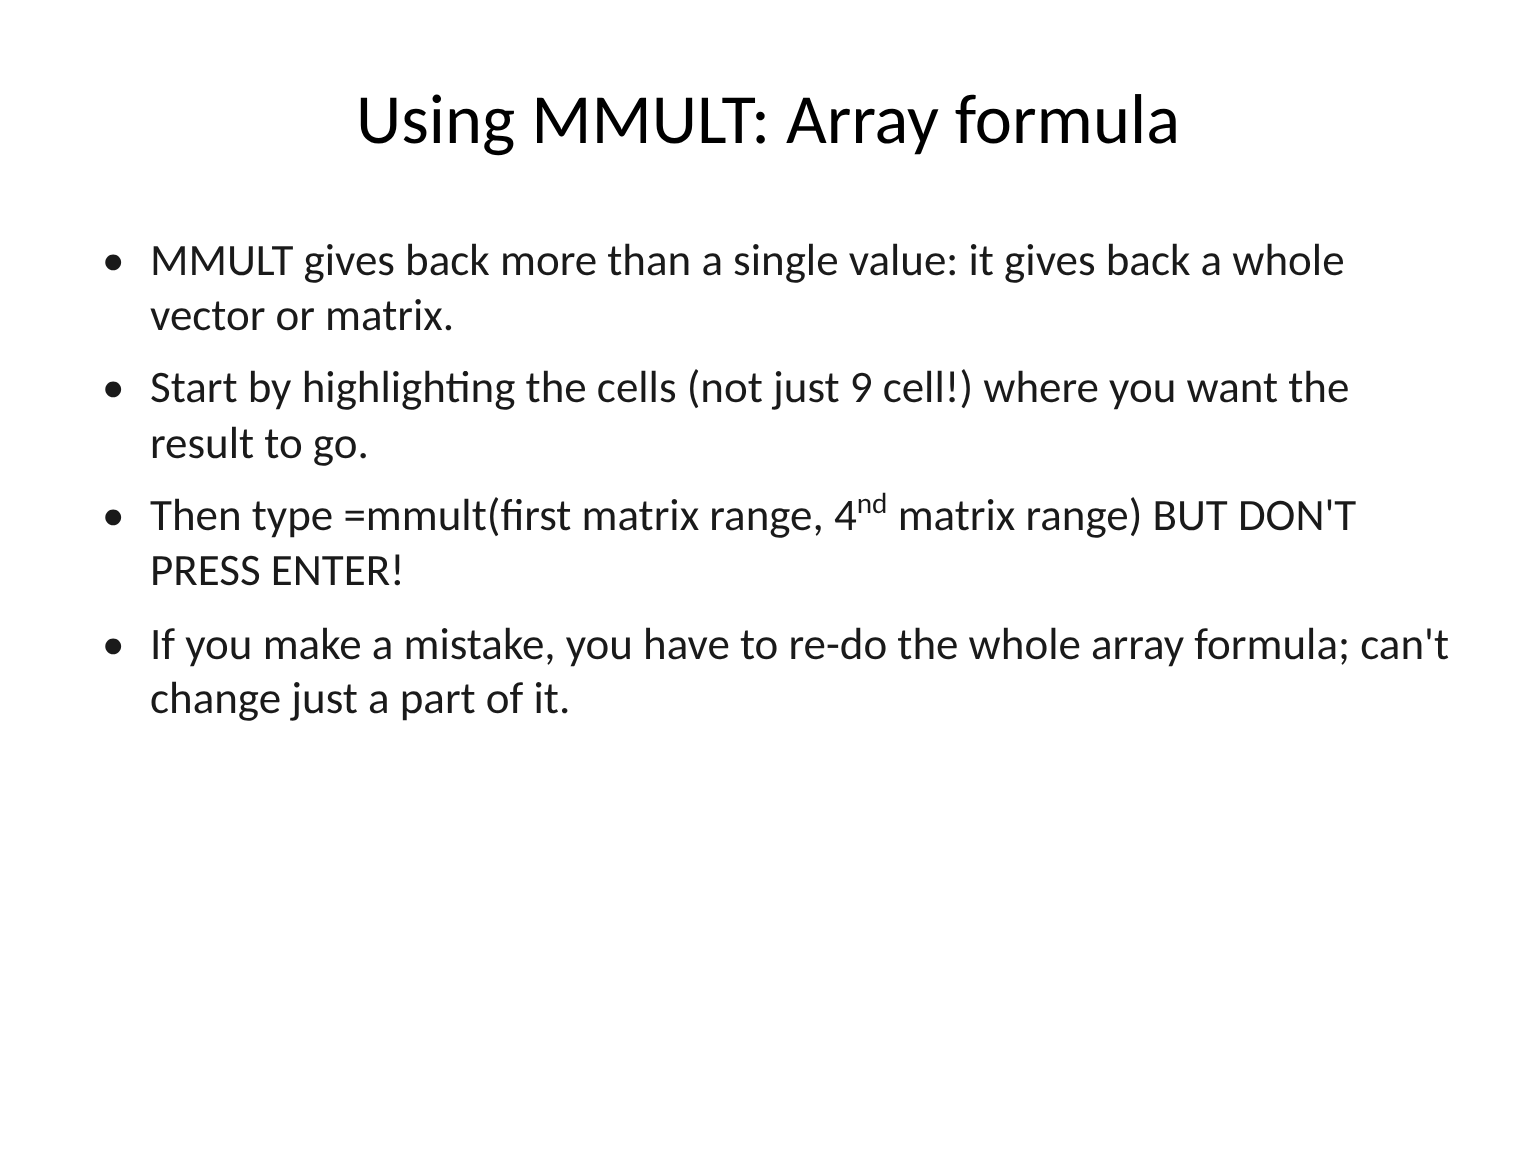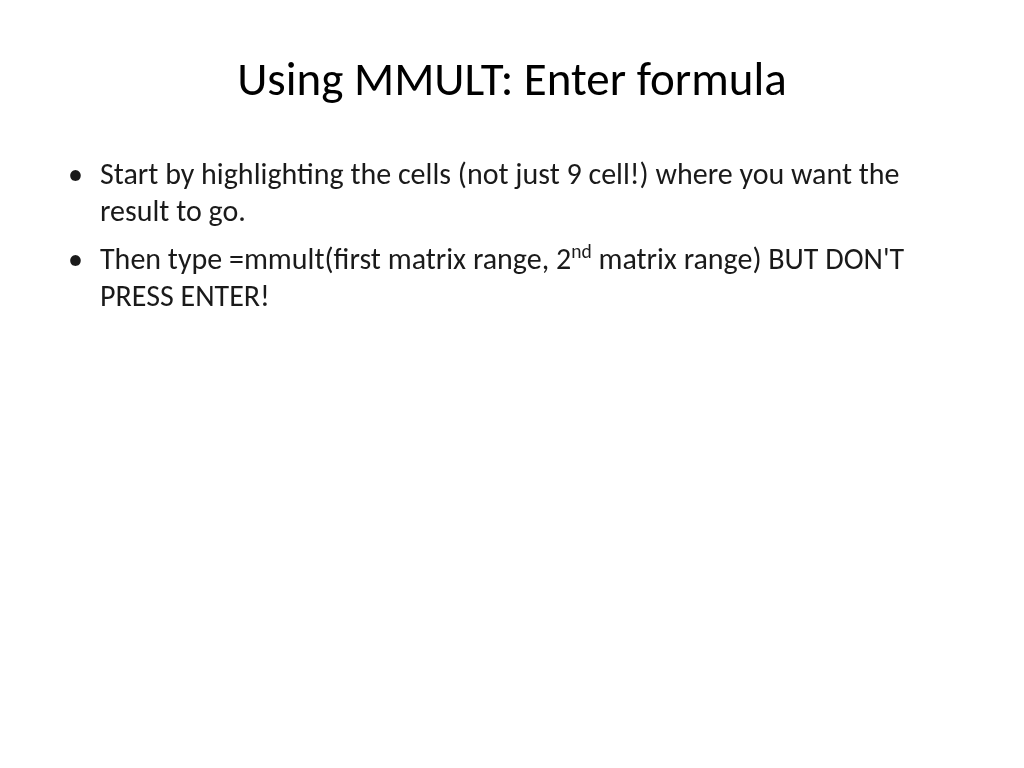--- a/index.html
+++ b/index.html
@@ -44,18 +44,20 @@
     }
     .sup {
       font-size: 0.65em;
       vertical-align: super;
       line-height: 0;
     }
   </style>
 </head>
 <body>
 
-<h1 class="slide-title">Using MMULT: Enter formula</h1>
+<h1 class="slide-title">Using MMULT: Array formula</h1>
 
 <ul class="bullet-list">
+  <li class="bullet-item">MMULT gives back more than a single value: it gives back a whole vector or matrix.</li>
   <li class="bullet-item">Start by highlighting the cells (not just 9 cell!) where you want the result to go.</li>
-  <li class="bullet-item"><span>Then type =mmult(first matrix range, 2</span><span class="sup">nd</span><span> matrix range) BUT DON'T PRESS ENTER!</span></li>
+  <li class="bullet-item"><span>Then type =mmult(first matrix range, 4</span><span class="sup">nd</span><span> matrix range) BUT DON'T PRESS ENTER!</span></li>
+  <li class="bullet-item">If you make a mistake, you have to re-do the whole array formula; can't change just a part of it.</li>
 </ul>
 
 </body></html>

